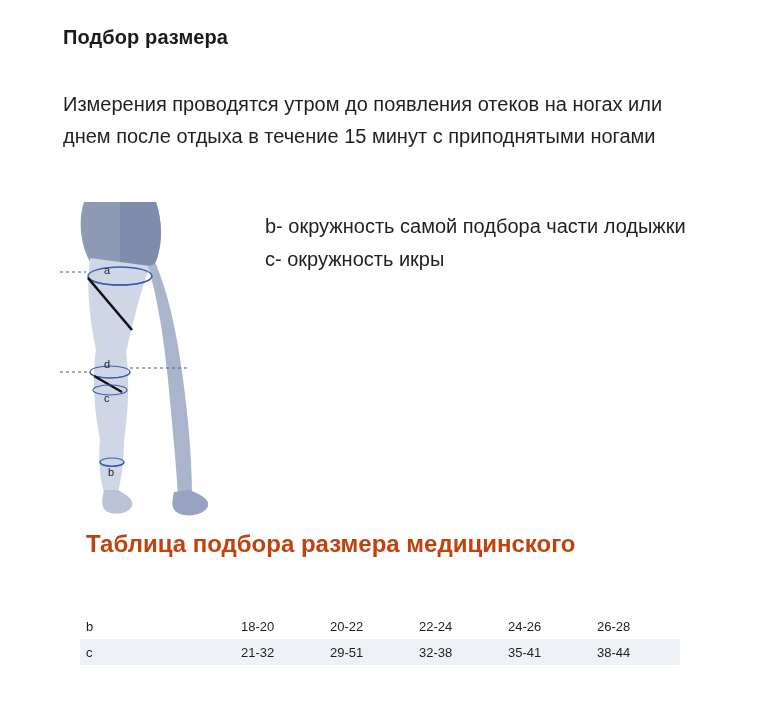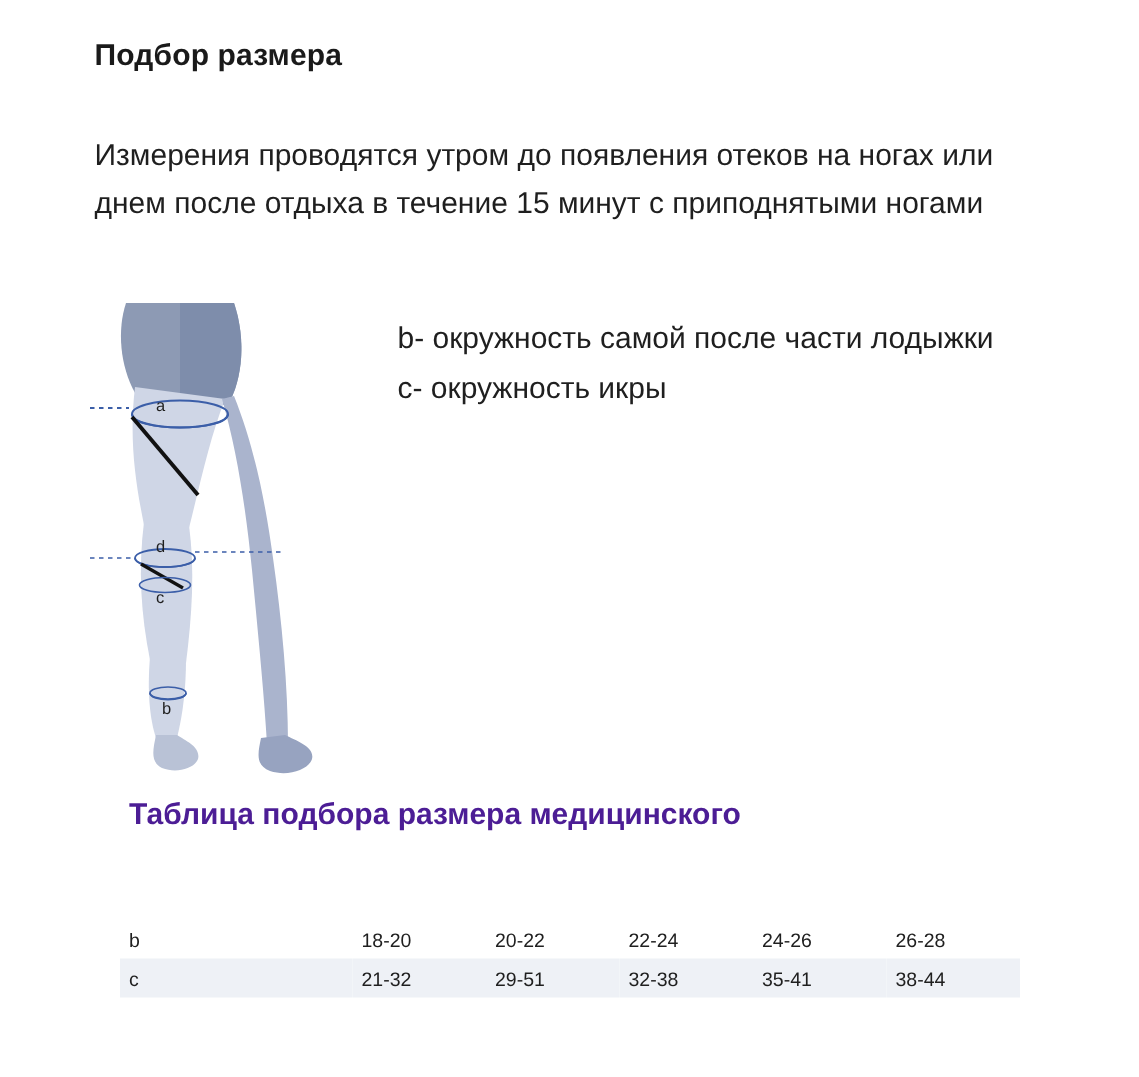--- a/index.html
+++ b/index.html
@@ -63,24 +63,24 @@
     line-height: 33px;
     color: #1f1f1f;
   }
 
   
   .tbl-heading {
     position: absolute;
     left: 86px;
     top: 528px;
     width: 620px;
-    font-size: 20px;
+    font-size: 24px;
     line-height: 31px;
     font-weight: bold;
-    color: #4c1d95;
+    color: #c2410c;
   }
 
   
   .size-table {
     position: absolute;
     left: 80px;
     top: 613px;
     width: 600px;
     border-collapse: collapse;
     font-size: 13px;
@@ -150,21 +150,21 @@
       <text x="44" y="202" font-family="Liberation Sans, sans-serif" font-size="11" fill="#1f1f1f">c</text>
       <ellipse cx="50" cy="190" rx="17" ry="5" fill="none" stroke="#3b5ea8" stroke-width="1.1"></ellipse>
 
       <ellipse cx="52" cy="262" rx="12" ry="4" fill="none" stroke="#3b5ea8" stroke-width="1.1"></ellipse>
       <path d="M40,262 C40,268 64,268 64,262" fill="none" stroke="#3b5ea8" stroke-width="1.1"></path>
       <text x="48" y="276" font-family="Liberation Sans, sans-serif" font-size="11" fill="#1f1f1f">b</text>
     </svg>
   </div>
 
   <div class="legend">
-    <div>b- окружность самой после части лодыжки</div>
+    <div>b- окружность самой подбора части лодыжки</div>
     <div>c- окружность икры</div>
   </div>
 
   <div class="tbl-heading">
     <div>Таблица подбора размера медицинского</div>
   </div>
 
   <table class="size-table">
     <tbody>
       <tr class="row-b">

